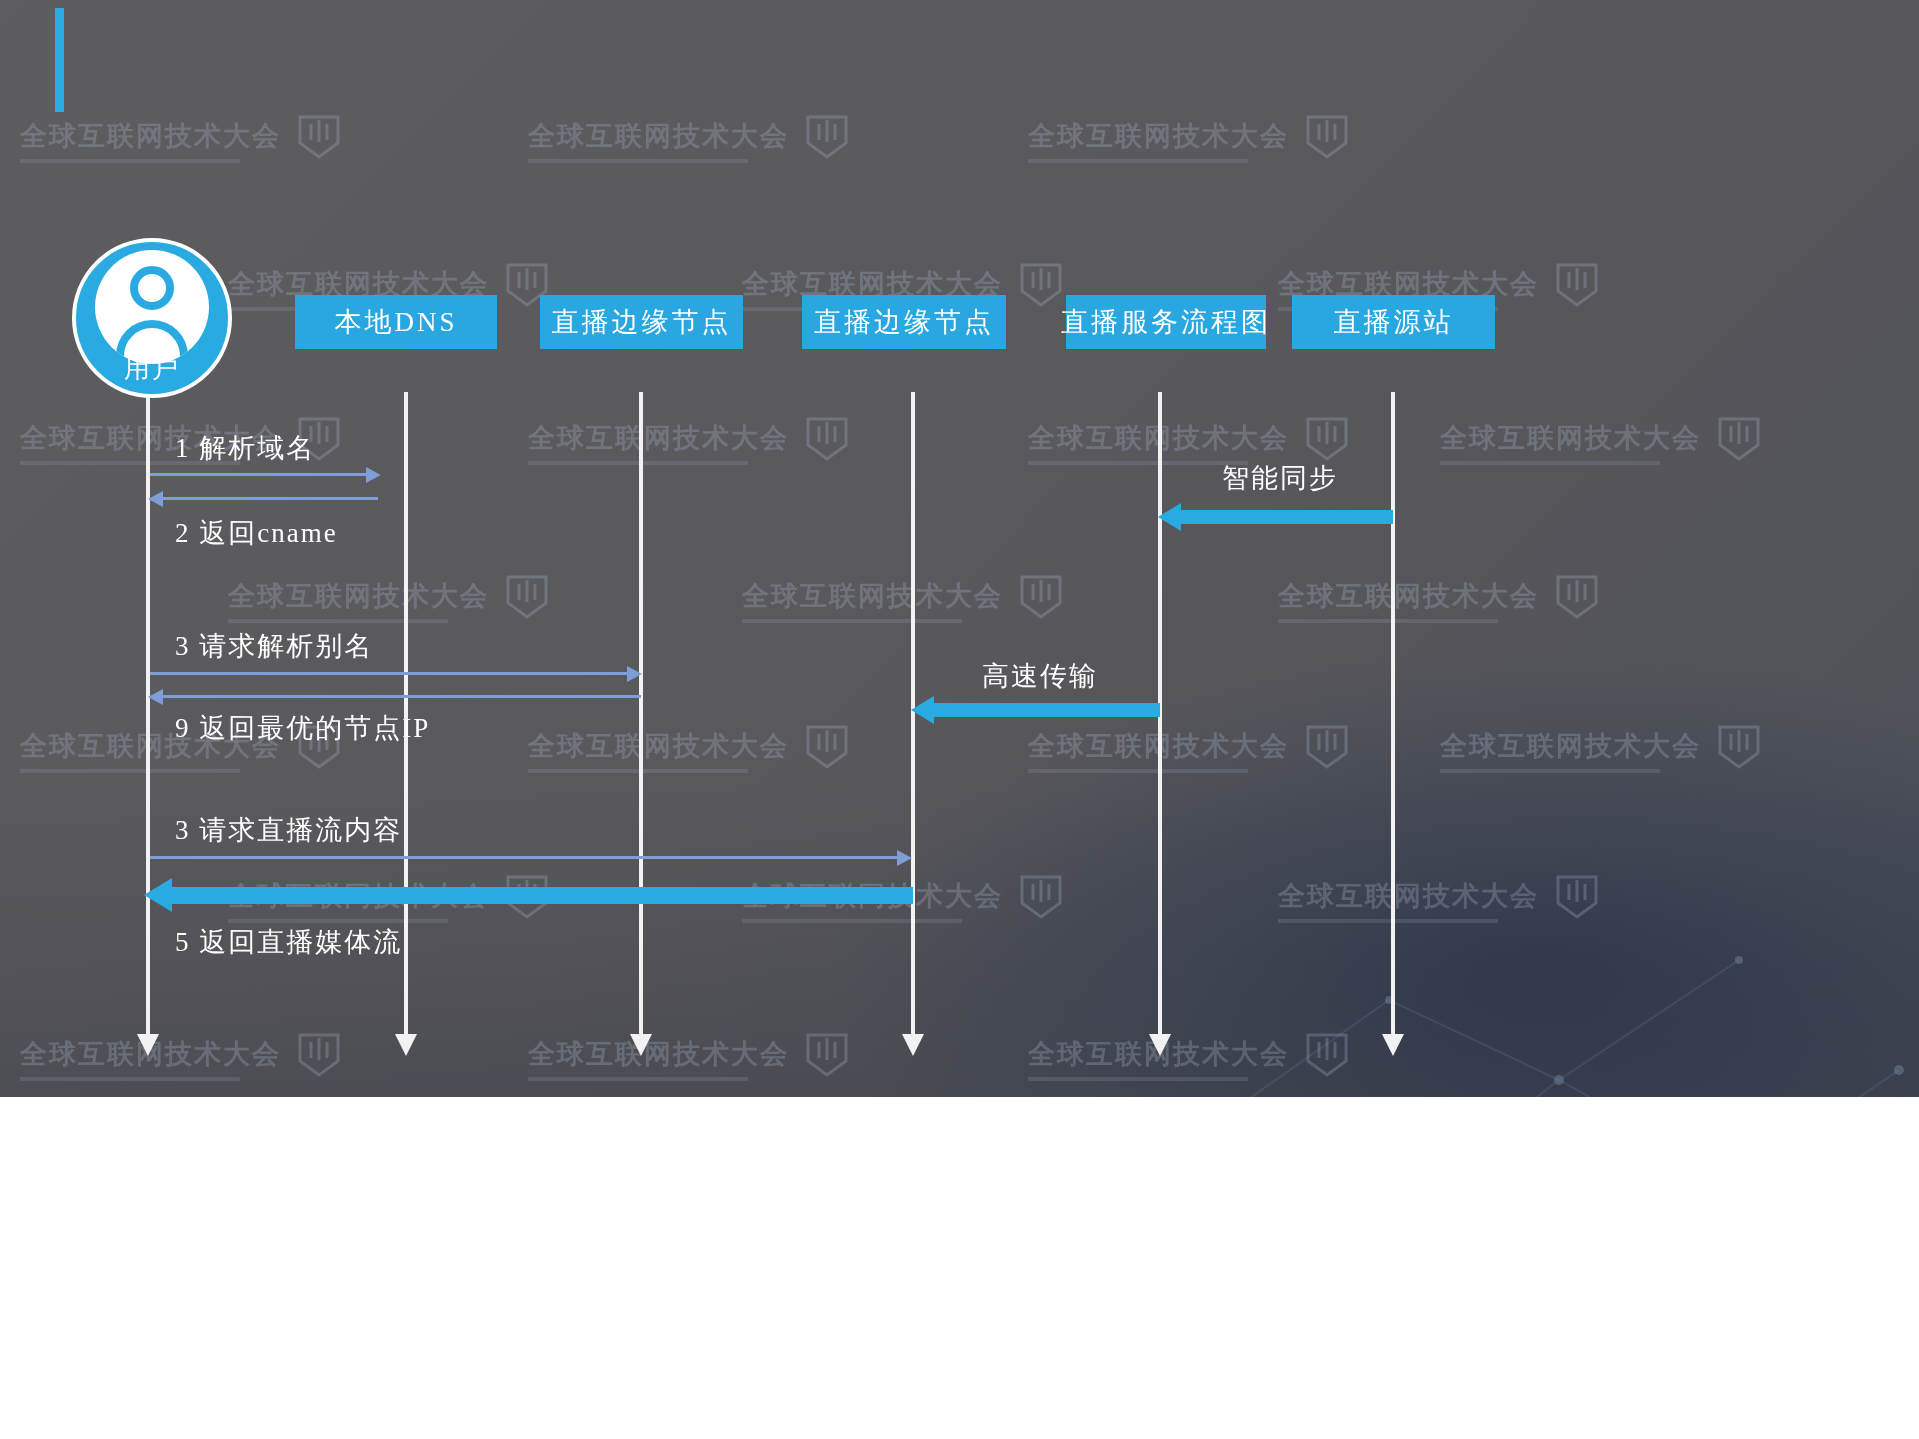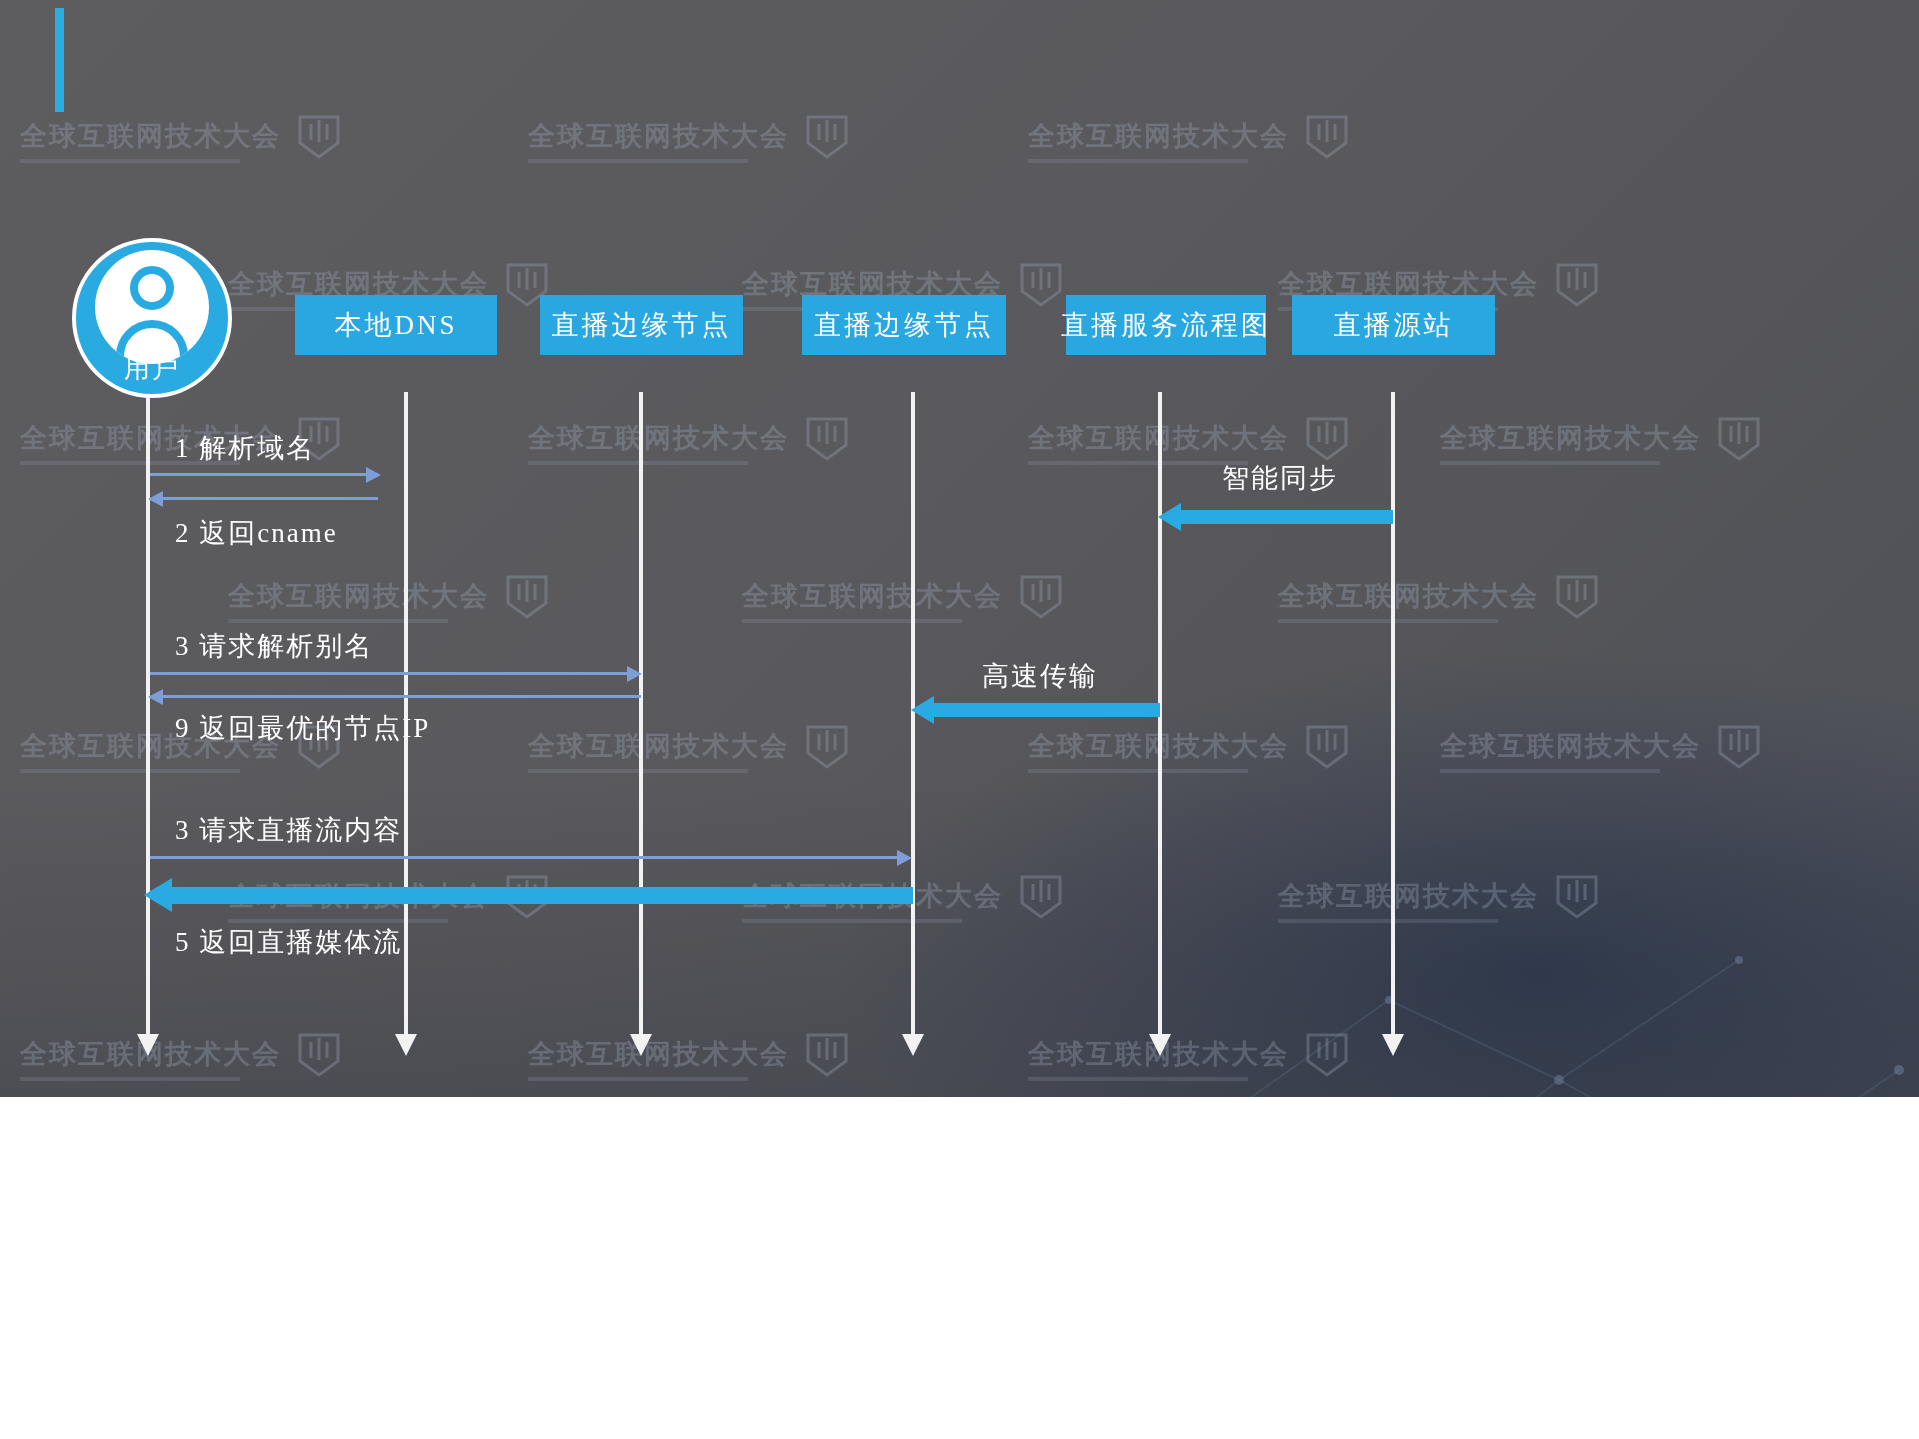--- a/index.html
+++ b/index.html
@@ -29,21 +29,21 @@
   .accent-bar{position:absolute;left:55px;top:8px;width:9px;height:104px;background:#2BACE2;}
   .page-title{position:absolute;left:82px;top:48px;margin:0;color:#f2f2f2;font-size:46px;font-weight:normal;letter-spacing:7px;white-space:nowrap;}
 
   
   .avatar{position:absolute;left:72px;top:238px;width:152px;height:152px;border-radius:50%;
     background:#29ABE2;border:4px solid #ffffff;z-index:3;}
   .avatar-inner{position:absolute;left:19px;top:8px;width:114px;height:114px;border-radius:50%;background:#ffffff;overflow:hidden;display:flex;justify-content:center;}
   .avatar-label{position:absolute;left:0;right:0;bottom:8px;text-align:center;color:#ffffff;font-size:26px;letter-spacing:2px;}
 
   
-  .node-box{position:absolute;top:295px;height:60px;background:#29A7E0;color:#ffffff;
+  .node-box{position:absolute;top:295px;height:54px;background:#29A7E0;color:#ffffff;
     display:flex;align-items:center;justify-content:center;font-size:27px;letter-spacing:3px;white-space:nowrap;}
   .nb1{left:295px;width:202px;}
   .nb2{left:540px;width:203px;}
   .nb3{left:802px;width:204px;}
   .nb4{left:1066px;width:200px;}
   .nb5{left:1292px;width:203px;}
 
   
   .lifeline{position:absolute;top:392px;width:4px;height:644px;background:#f2f2f2;}
   .ll-head{position:absolute;top:1034px;width:0;height:0;

